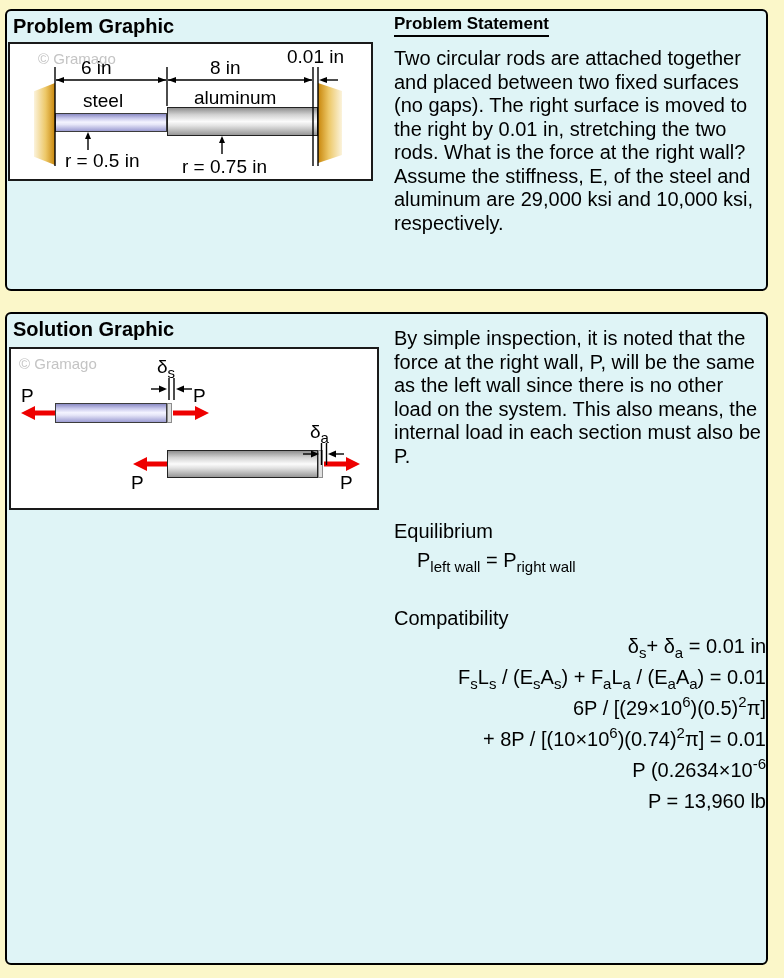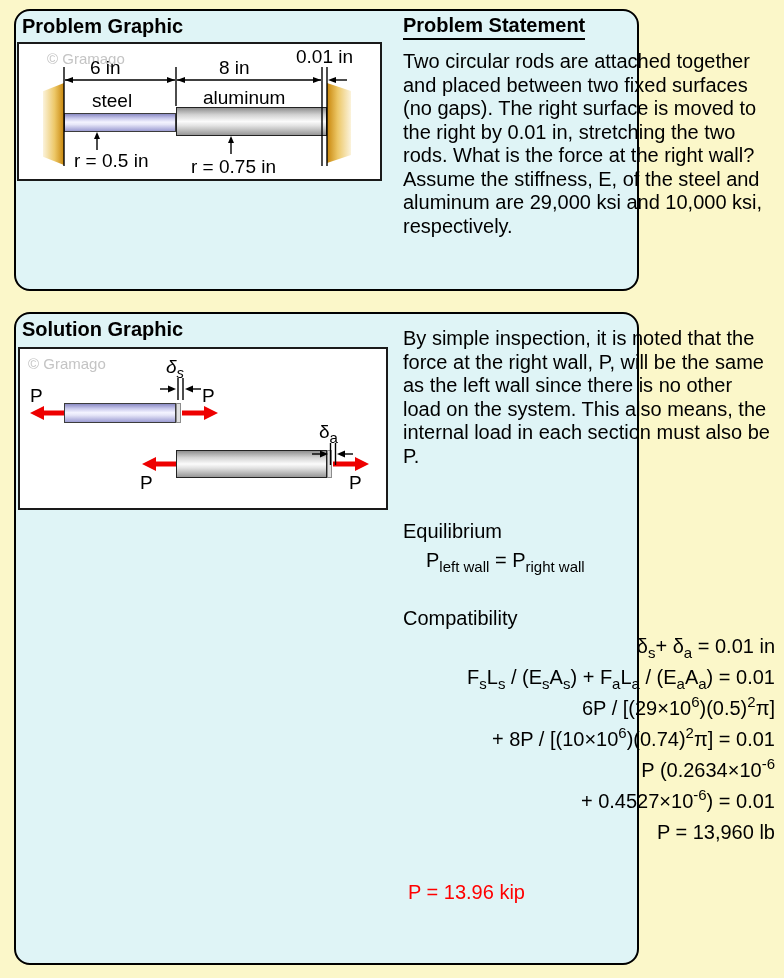--- a/index.html
+++ b/index.html
@@ -3,22 +3,22 @@
 <meta charset="utf-8">
 <style>
   :root{
     --page_bg:#FBF7C9; --panel_bg:#DFF4F6; --panel_border:#000000;
     --arrow_red:#EE0000; --result_red:#FF0000; --watermark_gray:#C4C4C4;
     --wall_dark:#C8860B; --wall_mid:#EDC868; --wall_pale:#FBF3DC;
   }
   *{margin:0;padding:0;box-sizing:border-box;}
   body{font-family:"Liberation Sans",sans-serif;background:var(--page_bg);}
   .page{position:relative;width:784px;height:978px;background:var(--page_bg);overflow:hidden;}
-  .panel{position:absolute;left:14px;width:625px;background:var(--panel_bg);
-         border:2px solid var(--panel_border);border-radius:16px;}
+  .panel{position:absolute;left:5px;width:763px;background:var(--panel_bg);
+         border:2px solid var(--panel_border);border-radius:6px;}
   #panel-problem{top:9px;height:282px;}
   #panel-solution{top:312px;height:653px;}
   .panel-title{position:absolute;left:6px;top:4px;font-size:20px;font-weight:bold;color:#000;}
   .underlined{display:inline-block;border-bottom:2px solid #000;padding-bottom:1px;}
   .gbox{position:absolute;background:#fff;border:2px solid #1a1a1a;}
   #gbox1{left:1px;top:31px;width:365px;height:139px;}
   #gbox2{left:2px;top:33px;width:370px;height:163px;}
   .overlay{position:absolute;left:0;top:0;width:100%;height:100%;}
   .watermark{position:absolute;font-size:15px;color:var(--watermark_gray);}
   .glabel{position:absolute;font-size:19px;color:#000;white-space:nowrap;}
@@ -31,21 +31,21 @@
   .wall{position:absolute;}
   .wall-left{background:linear-gradient(to left,var(--wall_dark) 0%,var(--wall_mid) 45%,var(--wall_pale) 100%);
     clip-path:polygon(0 10%,100% 0,100% 100%,0 90%);}
   .wall-right{background:linear-gradient(to right,var(--wall_dark) 0%,var(--wall_mid) 45%,var(--wall_pale) 100%);
     clip-path:polygon(0 0,100% 10%,100% 90%,0 100%);}
   .dim-line{stroke:#000;stroke-width:1.4;}
   .dim-head{fill:#000;}
   .red-shaft{stroke:var(--arrow_red);stroke-width:5;}
   .red-head{fill:var(--arrow_red);}
   .right-col{position:absolute;left:387px;top:3px;width:372px;color:#000;}
-  .col-heading{font-size:20px;font-weight:bold;}
+  .col-heading{font-size:17px;font-weight:bold;}
   .body-text{margin-top:10px;font-size:20px;line-height:23.5px;}
   .section-title{font-size:20px;}
   sub{font-size:15px;line-height:0;}
   sup{font-size:15px;line-height:0;}
   .eq-line{font-size:20px;white-space:nowrap;height:30px;margin-left:23px;}
   .eq-indent2{margin-left:118px;}
   .comp-line{font-size:20px;white-space:nowrap;height:31px;margin-left:23px;text-align:right;}
   .comp-indent{margin-left:52px;}
   #equilibrium-title{margin-top:52px;}
   #equilibrium-lines{margin-top:6px;}
@@ -155,21 +155,21 @@
         <g>
           <path class="dim-line" d="M292,105 H300"></path>
           <polygon class="dim-head" points="300,101.5 300,108.5 308,105"></polygon>
           <path class="dim-line" d="M310.5,94 V116"></path>
           <path class="dim-line" d="M315.5,94 V116"></path>
           <polygon class="dim-head" points="325,101.5 325,108.5 317,105"></polygon>
           <path class="dim-line" d="M325,105 H333"></path>
         </g>
       </svg>
 
-      <div class="glabel" style="left:146px;top:7px;font-style:italic;">δ<sub>s</sub></div>
+      <div class="glabel" style="left:146px;top:7px;">δ<sub>s</sub></div>
       <div class="glabel" style="left:299px;top:72px;">δ<sub>a</sub></div>
       <div class="glabel center" style="left:10px;top:36px;width:20px;">P</div>
       <div class="glabel center" style="left:182px;top:36px;width:20px;">P</div>
       <div class="glabel center" style="left:120px;top:123px;width:20px;">P</div>
       <div class="glabel center" style="left:329px;top:123px;width:20px;">P</div>
     </div>
 
     <div class="right-col">
       <div class="body-text">By simple inspection, it is noted that the force at the right wall, P, will be the same as the left wall since there is no other load on the system. This also means, the internal load in each section must also be P.</div>
 
@@ -178,21 +178,19 @@
         <div class="eq-line">P<sub>left wall</sub> = P<sub>right wall</sub></div>
       </div>
 
       <div class="section-title" id="compatibility-title">Compatibility</div>
       <div id="compatibility-lines">
         <div class="comp-line">δ<sub>s</sub>+ δ<sub>a</sub> = 0.01 in</div>
         <div class="comp-line">F<sub>s</sub>L<sub>s</sub> / (E<sub>s</sub>A<sub>s</sub>) + F<sub>a</sub>L<sub>a</sub> / (E<sub>a</sub>A<sub>a</sub>) = 0.01</div>
         <div class="comp-line">6P / [(29×10<sup>6</sup>)(0.5)<sup>2</sup>π]</div>
         <div class="comp-line comp-indent">+ 8P / [(10×10<sup>6</sup>)(0.74)<sup>2</sup>π] = 0.01</div>
         <div class="comp-line">P (0.2634×10<sup>-6</sup></div>
-        <div class="comp-line comp-indent">+ 0.4527×10<sup>-6</sup>) = 0.01</div>
         <div class="comp-line">P = 13,960 lb</div>
       </div>
 
-      <div class="result-line">P = 13.96 kip</div>
     </div>
   </div>
 
 </div>
 
 </body></html>

